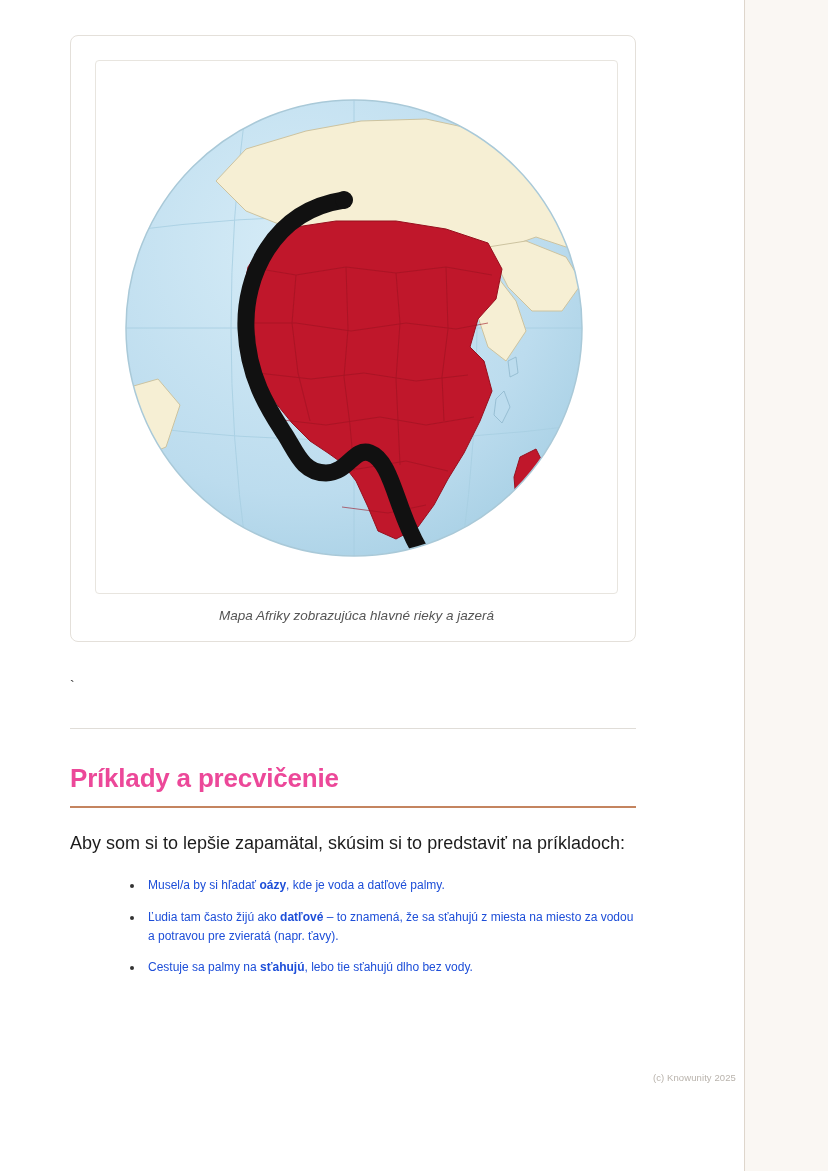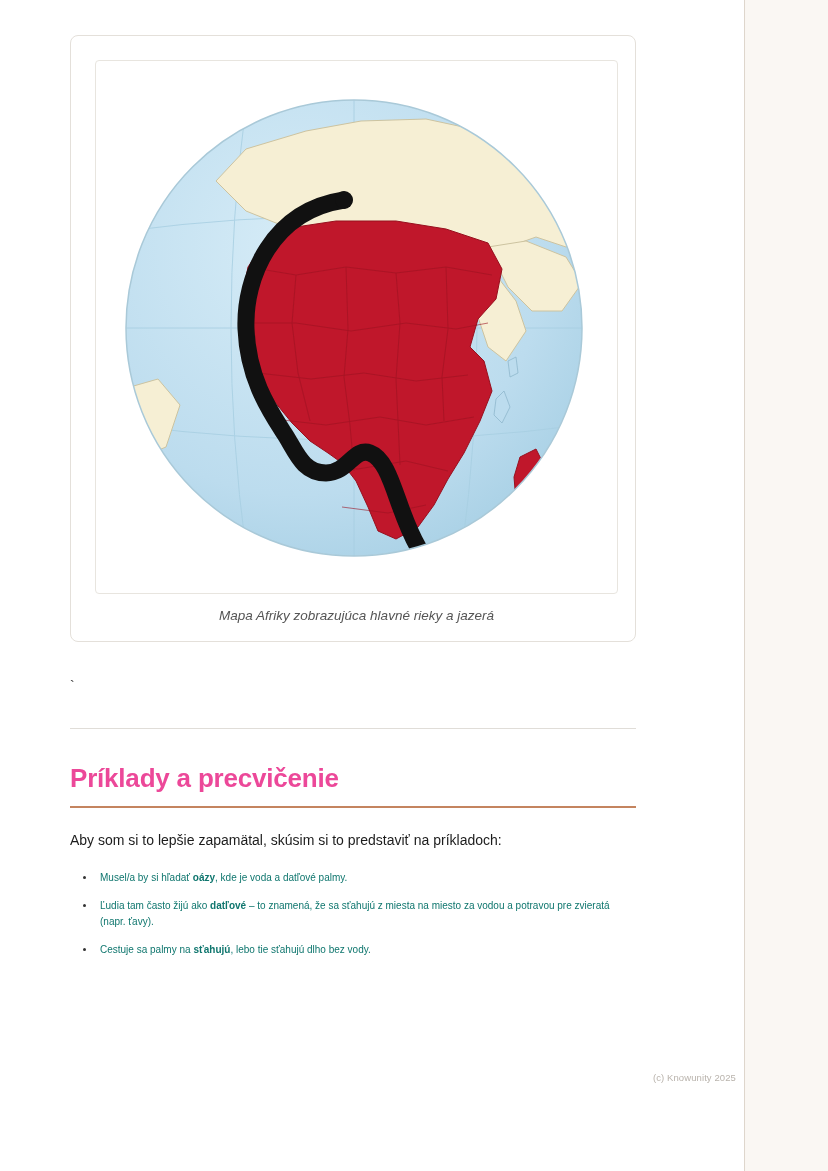--- a/index.html
+++ b/index.html
@@ -95,42 +95,43 @@
     font-weight: bold;
     letter-spacing: -0.2px;
   }
   .title-rule {
     margin-top: 12px;
     border-top: 2px solid #c4845f;
     width: 566px;
   }
 
   p.body {
-    font-size: 14px;
+    font-size: 18px;
     line-height: 1.55;
     color: #1c1c1c;
     margin: 22px 0 0 0;
   }
   p.sub-bold {
     font-size: 14.5px;
     line-height: 1.55;
     color: #111111;
     font-weight: bold;
     margin: 22px 0 0 0;
   }
   ul.bullets {
     margin: 18px 0 0 0;
     padding-left: 26px;
   }
   ul.bullets li {
-    font-size: 10px;
+    font-size: 12px;
     line-height: 1.62;
-    color: #0f766e;
+    color: #1d4ed8;
     margin-bottom: 12px;
     padding-left: 4px;
+    margin-left: 48px;
   }
   ul.bullets li::marker { color: #333; }
   b { font-weight: bold; }
 
   .copyright {
     position: absolute;
     right: 92px;
     top: 1072px;
     font-size: 9.5px;
     color: #b9b3ac;

